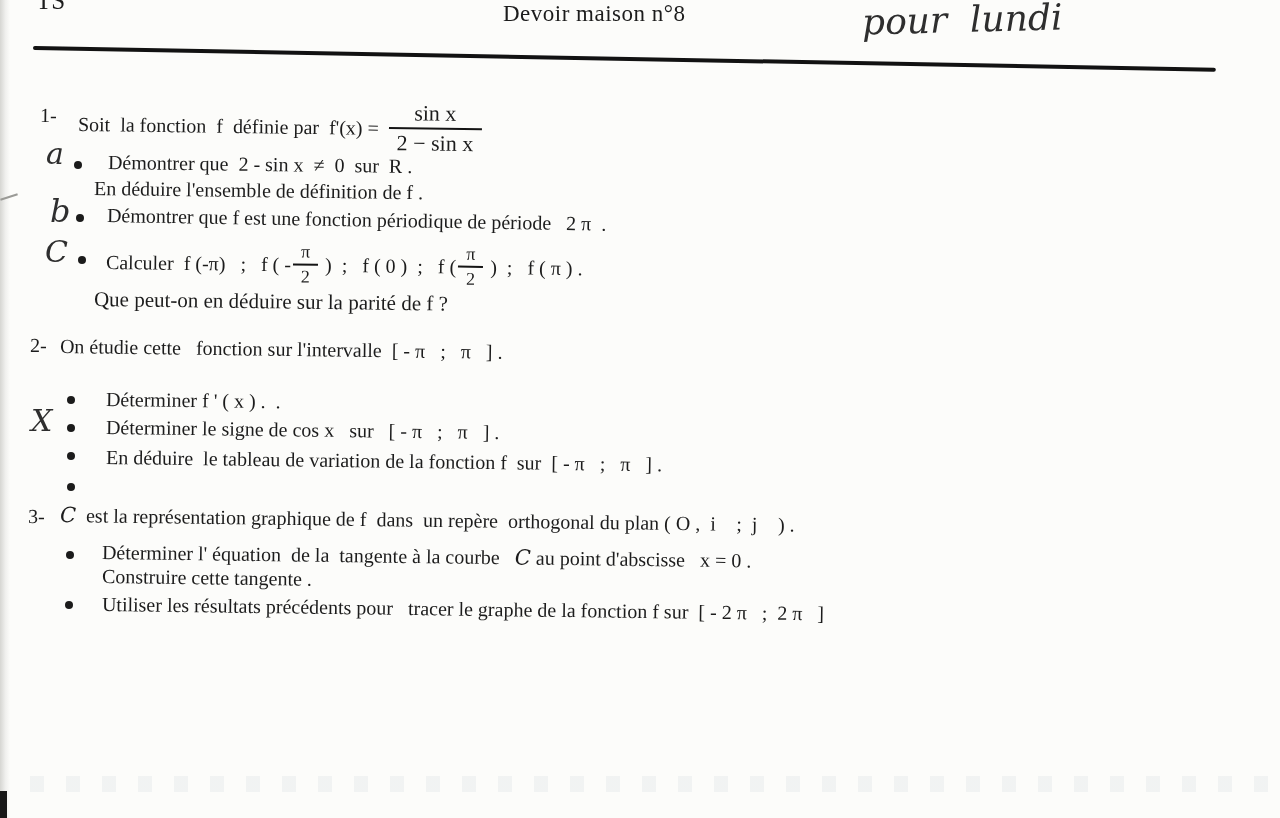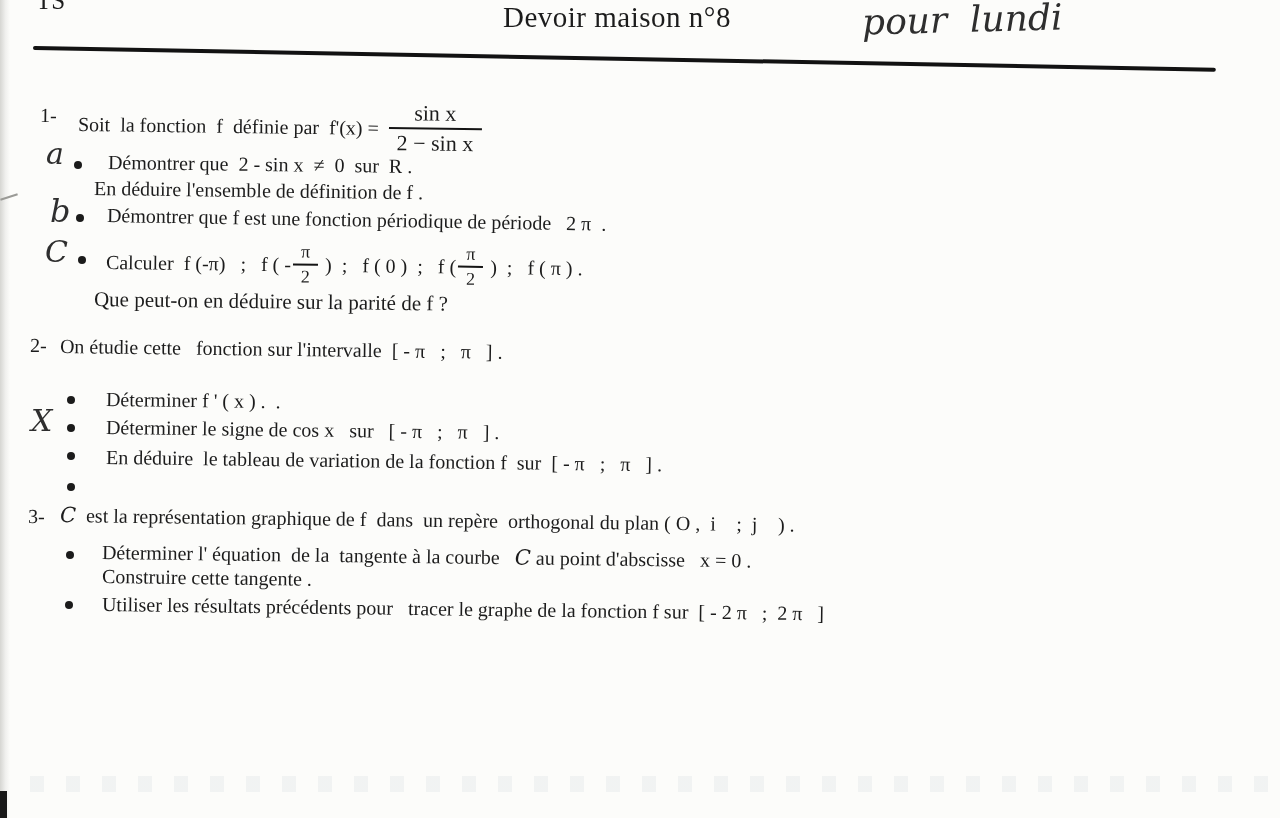--- a/index.html
+++ b/index.html
@@ -59,21 +59,21 @@
     position: absolute;
     left: 33px; top: 46px;
     width: 1183px; height: 4px;
     background: #121212;
     transform: rotate(1.05deg);
     transform-origin: 0 50%;
     border-radius: 2px;
   }
   .title {
     position: absolute;
-    font-size: 29px;
+    font-size: 23px;
     letter-spacing: 0.5px;
   }
   .edge-strip {
     position: absolute;
     left: 0; top: 0; width: 10px; height: 818px;
     background: linear-gradient(to right, #c9c9c5, #ececea 55%, rgba(255,255,255,0));
     opacity: 0.75;
   }
   .corner-mark {
     position: absolute;

